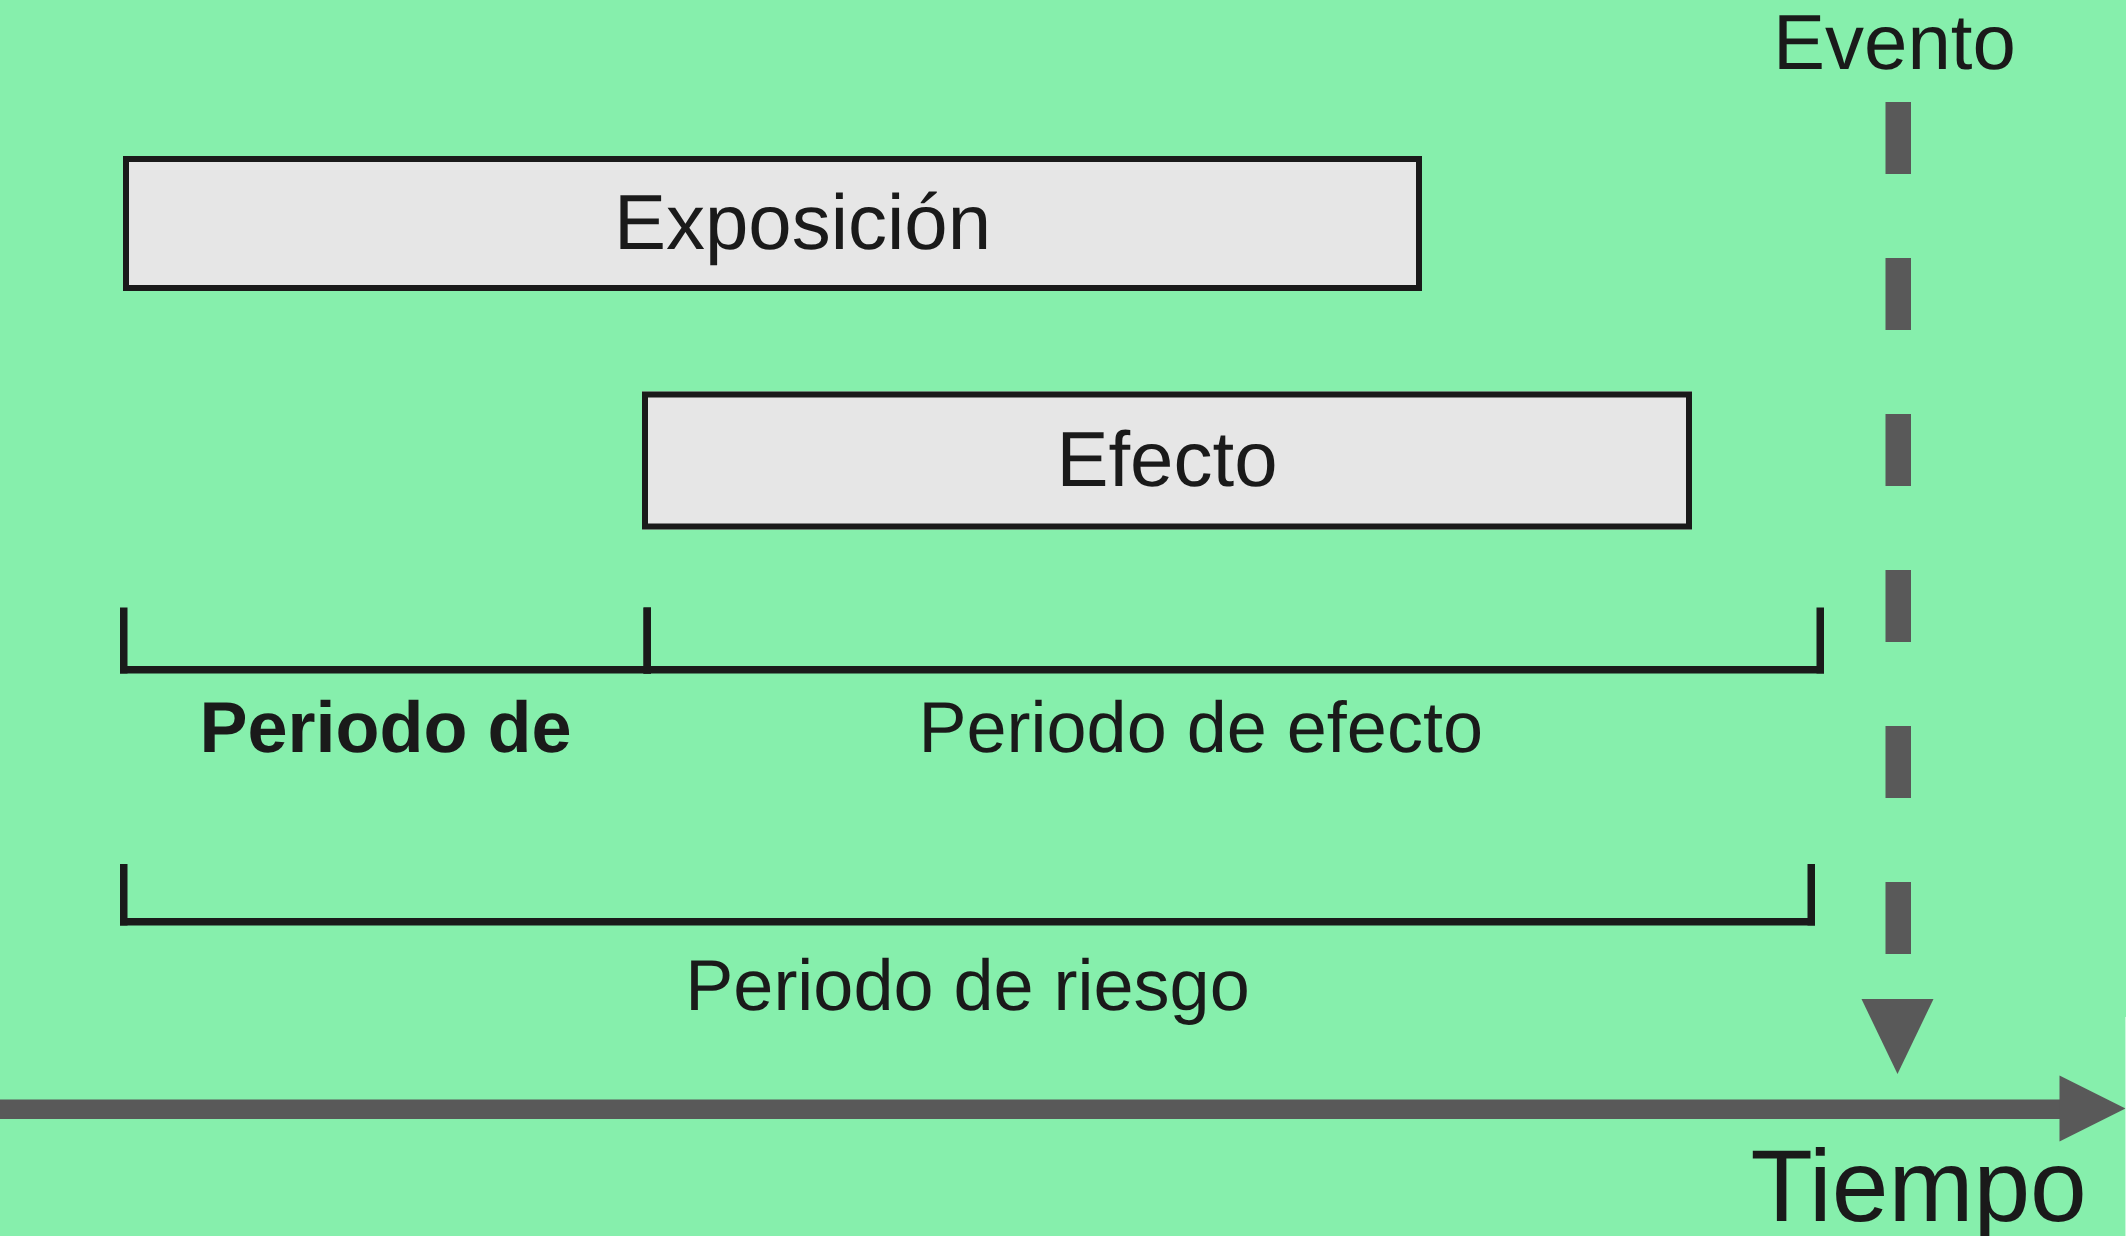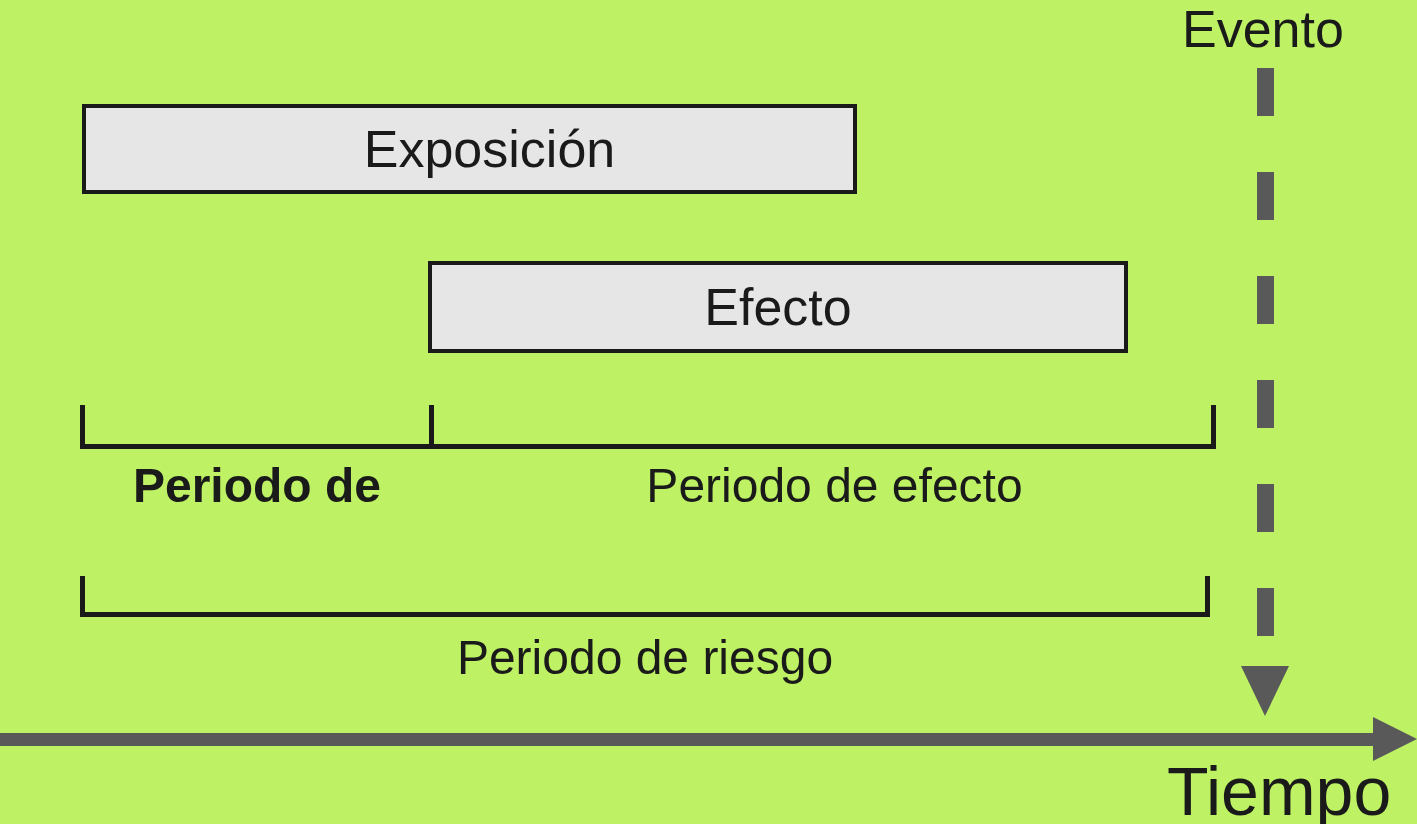--- a/index.html
+++ b/index.html
@@ -7,21 +7,21 @@
     padding: 0;
     background: #ffffff;
   }
   body {
     font-family: "Liberation Sans", sans-serif;
   }
   #canvas {
     position: relative;
     width: 1417px;
     height: 824px;
-    background: #bef264;
+    background: #86efac;
     overflow: hidden;
   }
 
   
   .label {
     position: absolute;
     color: #1a1a1a;
     white-space: nowrap;
     line-height: 1.06;
   }
@@ -50,21 +50,21 @@
   }
   .period-box .box-text {
     font-size: 52px;
     color: #1a1a1a;
     line-height: 1;
   }
 
   #exposure-box {
     left: 82px;
     top: 104px;
-    width: 775px;
+    width: 866px;
     height: 90px;
     padding-left: 40px;
   }
 
   #effect-box {
     left: 428px;
     top: 261px;
     width: 700px;
     height: 92px;
   }
@@ -109,21 +109,21 @@
   }
 
   #induction-caption {
     left: 80px;
     top: 457px;
     width: 354px;
     font-weight: bold;
   }
 
   #effect-period-caption {
-    left: 441px;
+    left: 407px;
     top: 457px;
     width: 787px;
   }
 
   #risk-caption {
     left: 80px;
     top: 629px;
     width: 1130px;
   }
 

